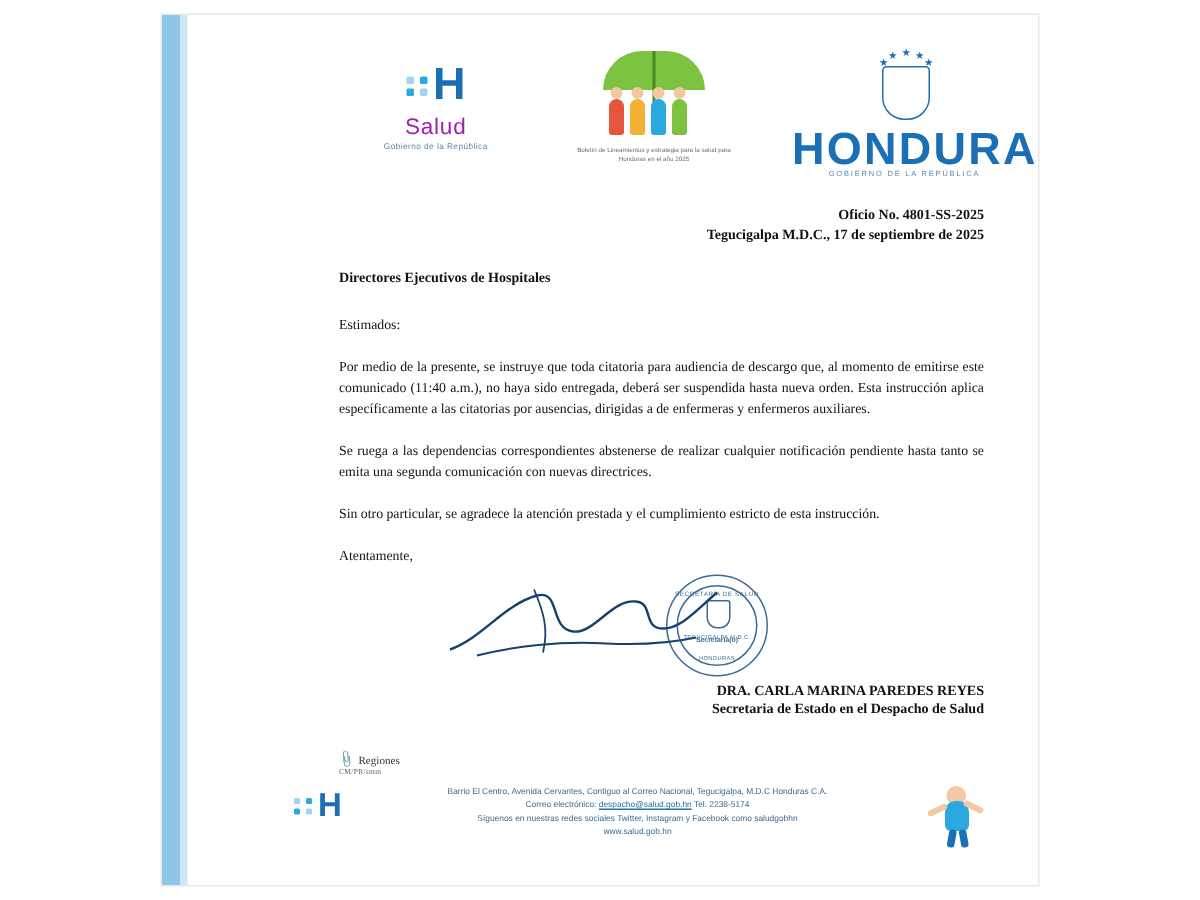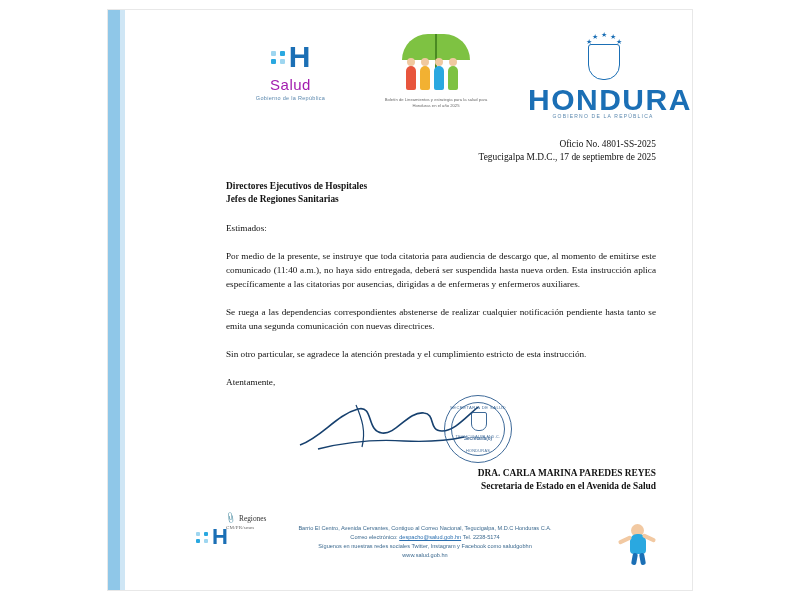--- a/index.html
+++ b/index.html
@@ -218,21 +218,21 @@
     top: 128px;
     width: 430px;
     color: #111111;
     font-size: 9.2px;
     line-height: 14px;
     text-align: justify;
   }
 
   .oficio-block {
     text-align: right;
-    font-weight: normal;
+    font-weight: bold;
     font-size: 9.4px;
     line-height: 13px;
     margin-bottom: 16px;
   }
 
   .addressee {
     font-weight: bold;
     font-size: 9.4px;
     line-height: 12.5px;
     margin-bottom: 16px;
@@ -455,21 +455,20 @@
 
     <div class="doc-body">
 
       <div class="oficio-block">
         <div>Oficio No. 4801-SS-2025</div>
         <div>Tegucigalpa M.D.C., 17 de septiembre de 2025</div>
       </div>
 
       <div class="addressee">
         <div>Directores Ejecutivos de Hospitales</div>
-        <div>Jefes de Regiones Sanitarias</div>
       </div>
 
       <div class="salutation">Estimados:</div>
 
       <div class="para">Por medio de la presente, se instruye que toda citatoria para audiencia de descargo que, al momento de emitirse este comunicado (11:40 a.m.), no haya sido entregada, deberá ser suspendida hasta nueva orden. Esta instrucción aplica específicamente a las citatorias por ausencias, dirigidas a de enfermeras y enfermeros auxiliares.</div>
       <div class="para">Se ruega a las dependencias correspondientes abstenerse de realizar cualquier notificación pendiente hasta tanto se emita una segunda comunicación con nuevas directrices.</div>
       <div class="para">Sin otro particular, se agradece la atención prestada y el cumplimiento estricto de esta instrucción.</div>
 
       <div class="closing">Atentamente,</div>
 
@@ -484,21 +483,21 @@
           <div class="ring"></div>
           <div class="top-text">SECRETARÍA DE SALUD</div>
           <div class="crest"></div>
           <div class="mid-text">Secretaría(o)</div>
           <div class="bot-text">TEGUCIGALPA M.D.C. HONDURAS</div>
         </div>
       </div>
 
       <div class="signer">
         <div>DRA. CARLA MARINA PAREDES REYES</div>
-        <div>Secretaria de Estado en el Avenida de Salud</div>
+        <div>Secretaria de Estado en el Despacho de Salud</div>
       </div>
 
       <div class="footnote">
         <span class="clip">📎</span><span>Regiones</span>
         <div class="code">CM/PR/smm</div>
       </div>
     </div>
 
     <div class="footer">
       <div class="footer-logo">

